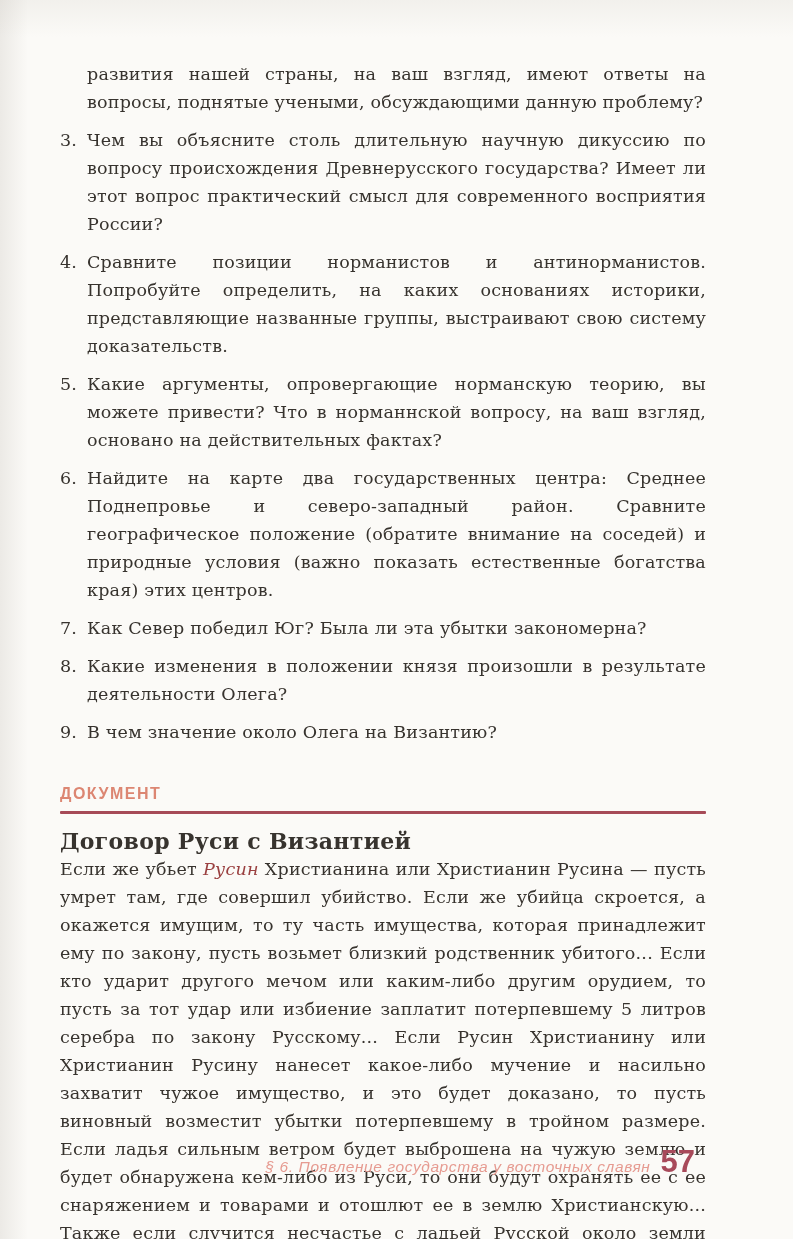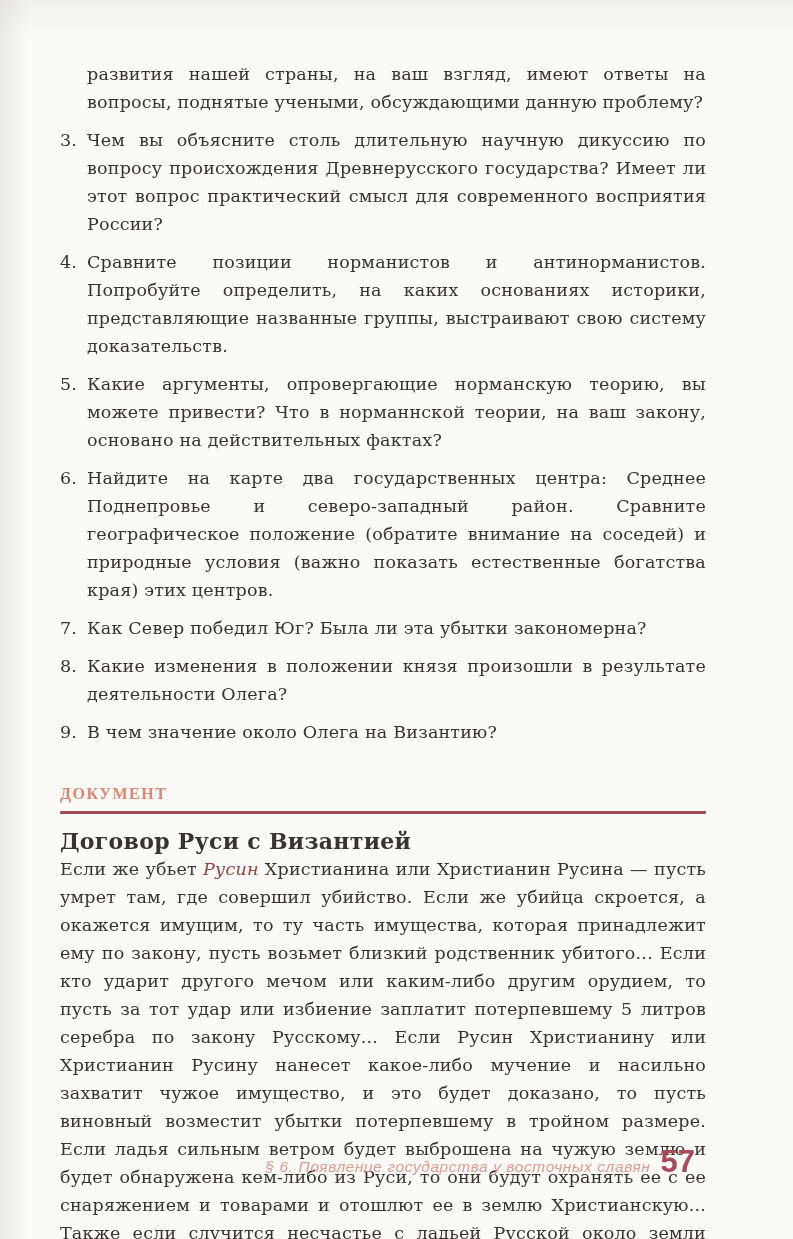--- a/index.html
+++ b/index.html
@@ -42,21 +42,21 @@
   .q-num {
     flex: 0 0 27px;
     text-align: left;
   }
   .q-text {
     flex: 1 1 auto;
     text-align: justify;
   }
   .doc-section { margin-top: 34px; }
   .doc-label {
-    font-family: Liberation Serif, serif;
+    font-family: Liberation Sans, sans-serif;
     font-weight: bold;
     font-size: 16px;
     letter-spacing: 1.5px;
     color: #dc8672;
   }
   .doc-rule {
     margin-top: 3px;
     height: 3px;
     background: #a64a57;
     border-radius: 1px;
@@ -109,21 +109,21 @@
       <div class="q-item">
         <span class="q-num">3.</span>
         <span class="q-text">Чем вы объясните столь длительную научную дикуссию по вопросу происхождения Древнерусского государства? Имеет ли этот вопрос практический смысл для современного восприятия России?</span>
       </div>
       <div class="q-item">
         <span class="q-num">4.</span>
         <span class="q-text">Сравните позиции норманистов и антинорманистов. Попробуйте определить, на каких основаниях историки, представляющие названные группы, выстраивают свою систему доказательств.</span>
       </div>
       <div class="q-item">
         <span class="q-num">5.</span>
-        <span class="q-text">Какие аргументы, опровергающие норманскую теорию, вы можете привести? Что в норманнской теории, на ваш закону, основано на действительных фактах?</span>
+        <span class="q-text">Какие аргументы, опровергающие норманскую теорию, вы можете привести? Что в норманнской вопросу, на ваш взгляд, основано на действительных фактах?</span>
       </div>
       <div class="q-item">
         <span class="q-num">6.</span>
         <span class="q-text">Найдите на карте два государственных центра: Среднее Поднепровье и северо-западный район. Сравните географическое положение (обратите внимание на соседей) и природные условия (важно показать естественные богатства края) этих центров.</span>
       </div>
       <div class="q-item">
         <span class="q-num">7.</span>
         <span class="q-text">Как Север победил Юг? Была ли эта убытки закономерна?</span>
       </div>
       <div class="q-item">

